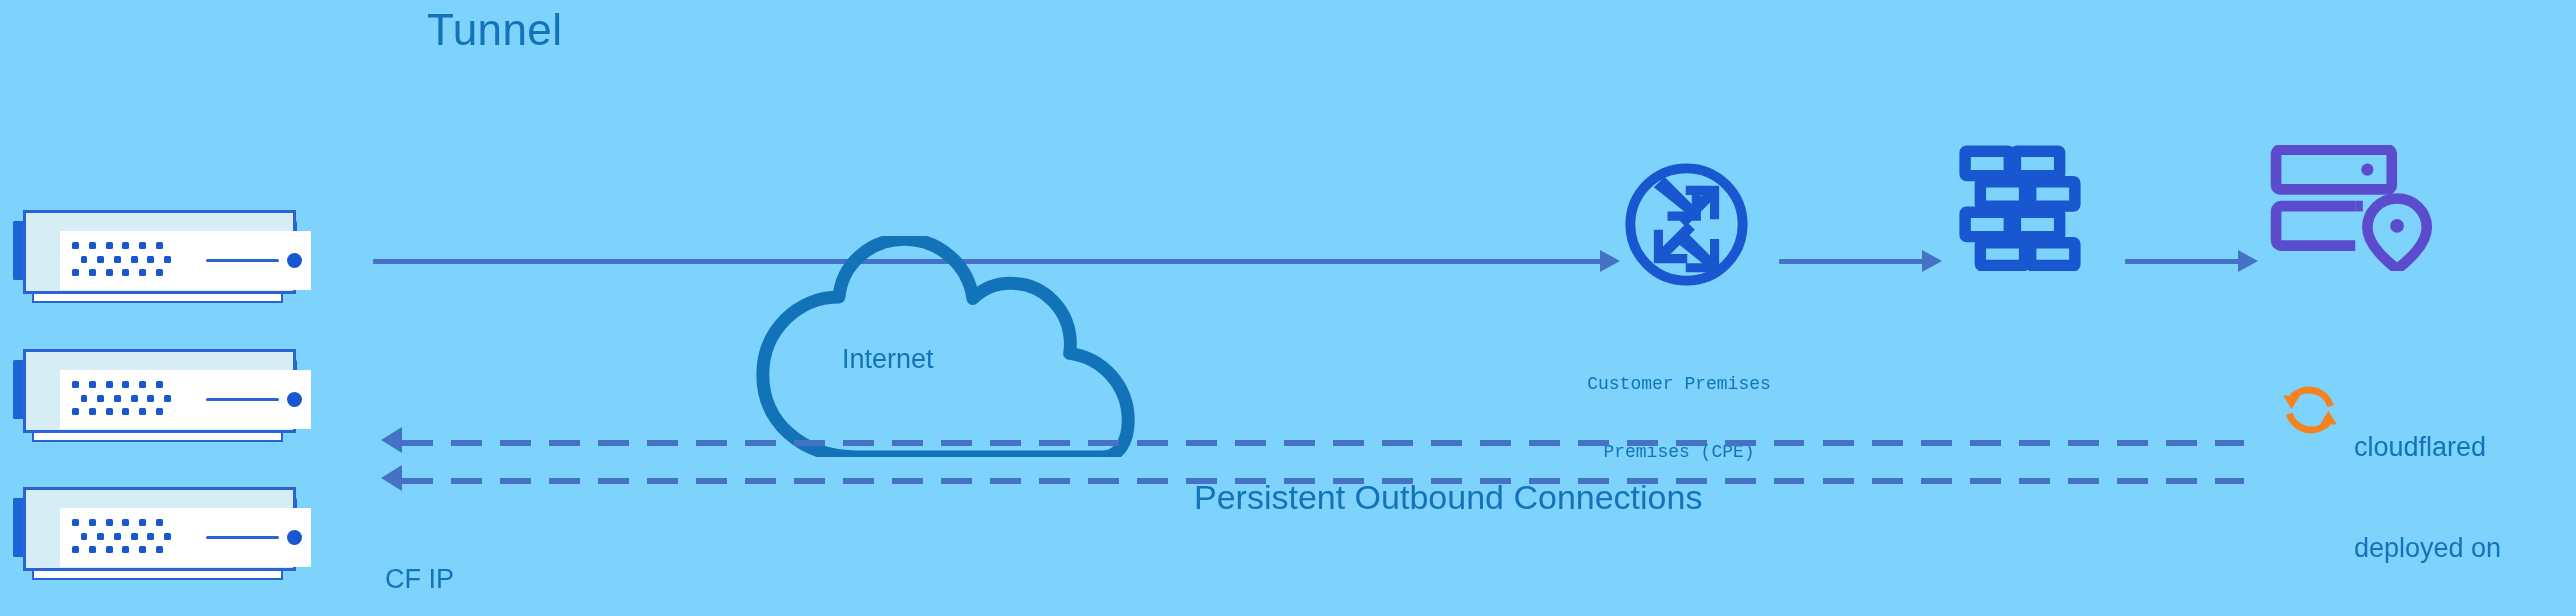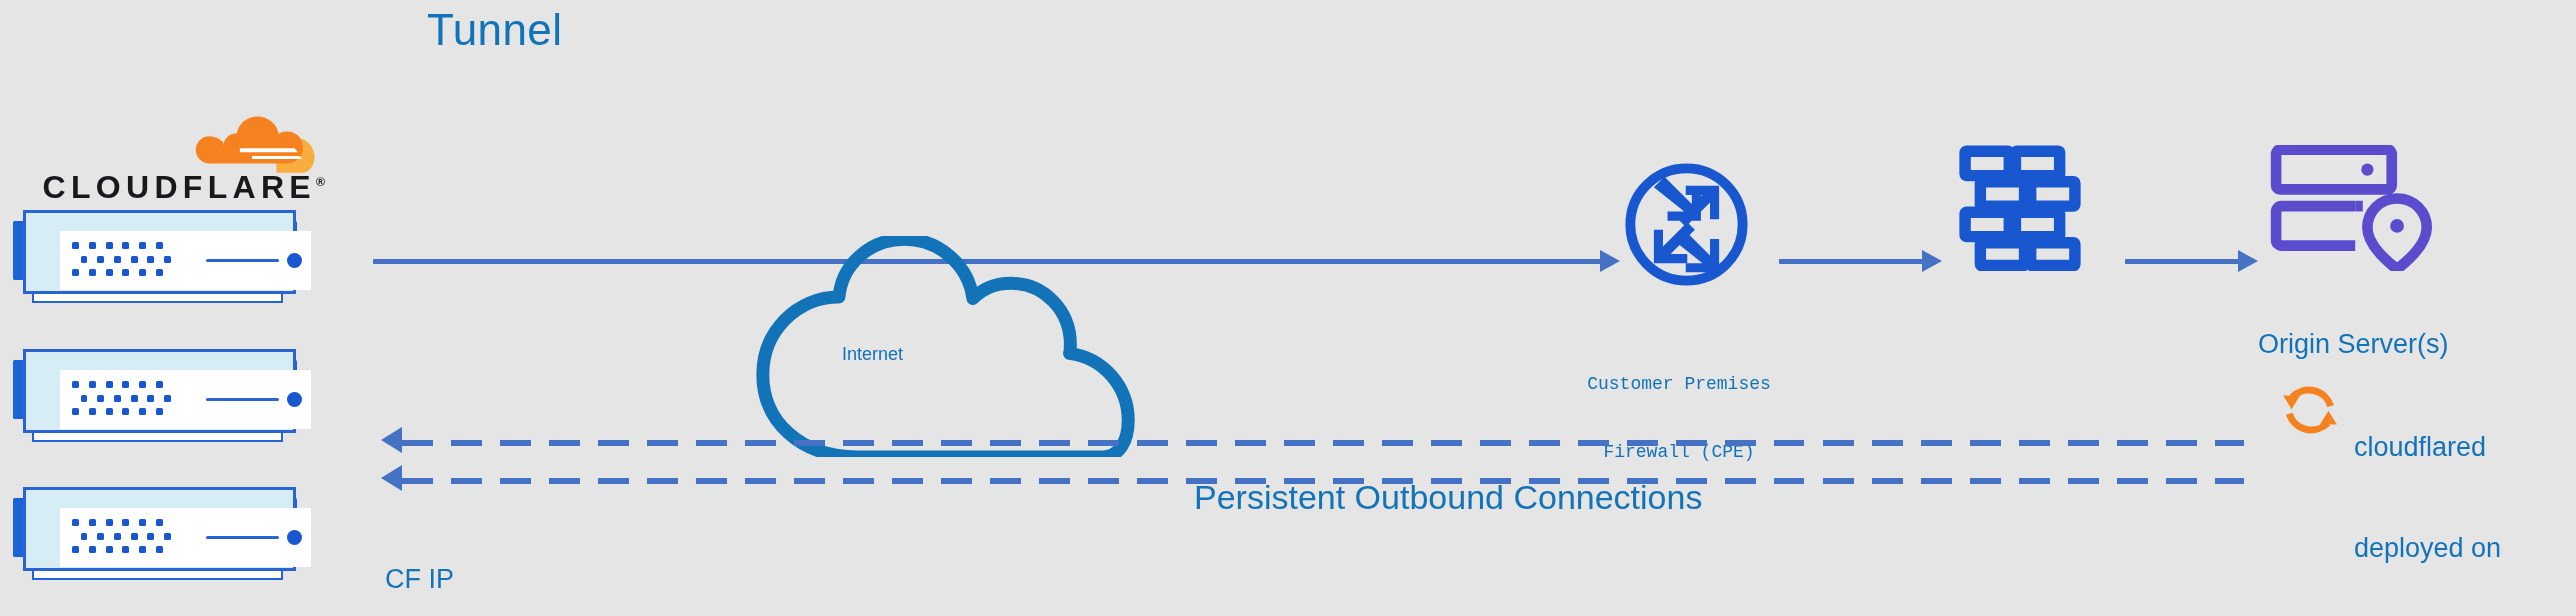--- a/index.html
+++ b/index.html
@@ -7,21 +7,21 @@
     padding: 0;
     background: #ffffff;
   }
   body {
     font-family: "Liberation Sans", sans-serif;
   }
   #stage {
     position: relative;
     width: 2576px;
     height: 617px;
-    background: #e5e5e5;
+    background: #7dd3fc;
     overflow: hidden;
   }
   .abs { position: absolute; }
 
   
   #diagram-title {
     left: 427px;
     top: 1.5px;
     font-size: 44px;
     color: #1273b8;
@@ -149,21 +149,21 @@
   
   .label {
     color: #1273b8;
     font-size: 26px;
     line-height: 1.25;
     white-space: pre;
   }
   .label.center { text-align: center; }
 
   #label-request-to-origin { left: 421px; top: 209px; font-size: 27px; }
-  #label-internet         { left: 842px; top: 343px; font-size: 18px; }
+  #label-internet         { left: 842px; top: 343px; font-size: 27px; }
   #label-cpe              { left: 1504px; top: 328px; width: 350px; font-size: 18px; font-family: Liberation Mono, monospace; }
   #label-firewall         { left: 1912px; top: 328px; width: 328px; font-size: 27px; }
   #label-origin-server    { left: 2258px; top: 328px; width: 305px; font-size: 27px; }
   #label-cloudflared      { left: 2354px; top: 363px; width: 213px; font-size: 27px; }
   #label-persistent       { left: 1194px; top: 476px; font-size: 34px; }
   #label-cf-ip            { left: 385px; top: 495px; font-size: 27px; }
 
   
   #icon-cpe      { left: 1622px; top: 160px; width: 129px; height: 129px; }
   #icon-firewall { left: 1959px; top: 145px; width: 122px; height: 126px; }
@@ -171,33 +171,20 @@
   #icon-cloudflared { left: 2277px; top: 377px; width: 66px; height: 66px; }
   #icon-internet-cloud { left: 708px; top: 236px; width: 472px; height: 221px; }
 </style>
 </head>
 <body>
 
 <div id="stage">
 
   <div class="abs label" id="diagram-title">Tunnel</div>
 
-  <div class="abs" id="cf-logo-wrap">
-    <div id="cf-logo-mark">
-      <svg viewBox="0 0 180 90" width="137" height="69" xmlns="http://www.w3.org/2000/svg">
-        <path d="M152 40 C168 40 178 52 178 66 C178 76 172 86 160 86 L128 86 L128 40 Z" fill="#faad3f"></path>
-        <path d="M58 52 C58 42 66 34 76 34 C78 22 89 12 103 12 C117 12 129 22 131 35
-                 C134 33 138 32 142 32 C154 32 163 41 163 53 C163 65 154 74 142 74
-                 L40 74 C30 74 22 66 22 56 C22 46 30 38 40 38 C47 38 53 41 58 46 Z" fill="#f6821f"></path>
-        <path d="M80 54 L152 54 L156 59 L80 59 Z" fill="#ffffff"></path>
-        <path d="M96 64 L158 64 L162 68 L96 68 Z" fill="#ffffff"></path>
-      </svg>
-    </div>
-    <div id="cf-wordmark"><span>CLOUDFLARE</span><span class="reg">®</span></div>
-  </div>
 
   <div class="abs server-unit" style="left:0px; top:204px;">
     <div class="srv-shadow"></div>
     <div class="srv-ear left"></div>
     <div class="srv-ear right"></div>
     <div class="srv-frame">
       <div class="srv-face">
         <div class="srv-dots">
           <i style="left:0px;top:0px"></i>
             <i style="left:17px;top:0px"></i>
@@ -324,21 +311,21 @@
         <path d="M42 136 L42 92 L54 92 L54 114 L86 82 L96 92 L64 124 L86 124 L86 136 Z"></path>
       </g>
 
       <g fill="#1857d0">
         <path d="M128 134 L114 148 L78 112 L78 134 L66 134 L66 90 L110 90 L110 102 L88 102 Z" transform="rotate(180 97 119)"></path>
       </g>
     </svg>
   </div>
   <div class="abs label center" id="label-cpe">
     <div>Customer Premises</div>
-    <div>Firewall (CPE)</div>
+    <div>Premises (CPE)</div>
   </div>
 
   <div class="abs solid-line" style="left:1779px; top:259px; width:145px;"></div>
   <div class="abs arrow-head-right" style="left:1922px; top:250px;"></div>
 
   <div class="abs" id="icon-firewall">
     <svg viewBox="0 0 160 165" width="122" height="126" xmlns="http://www.w3.org/2000/svg">
       <g fill="none" stroke="#1857d0" stroke-width="15" stroke-linejoin="round">
         <rect x="8" y="8" width="58" height="32" rx="2"></rect>
         <rect x="74" y="8" width="58" height="32" rx="2"></rect>
@@ -362,21 +349,20 @@
       <circle cx="128" cy="32" r="8" fill="#5b4ccd"></circle>
 
       <path d="M112 80 L15 80 A7 7 0 0 0 8 87 L8 125 A7 7 0 0 0 15 132 L112 132" fill="none" stroke="#5b4ccd" stroke-width="14" stroke-linecap="butt"></path>
       <path d="M112 80 L122 80" fill="none" stroke="#5b4ccd" stroke-width="14"></path>
 
       <path d="M167 70 C189 70 206 87 206 108 C206 130 181 152 167 163
                C153 152 128 130 128 108 C128 87 145 70 167 70 Z" fill="none" stroke="#5b4ccd" stroke-width="14" stroke-linejoin="round"></path>
       <circle cx="167" cy="106" r="9" fill="#5b4ccd"></circle>
     </svg>
   </div>
-  <div class="abs label" id="label-origin-server">Origin Server(s)</div>
 
   <div class="abs" id="icon-cloudflared">
     <svg viewBox="0 0 86 86" width="66" height="66" xmlns="http://www.w3.org/2000/svg">
       <path d="M20 26 A30 30 0 0 1 70 38" fill="none" stroke="#f6821f" stroke-width="9" stroke-linecap="butt"></path>
       <path d="M66 60 A30 30 0 0 1 16 48" fill="none" stroke="#f6821f" stroke-width="9" stroke-linecap="butt"></path>
       <path d="M8 24 L30 24 L19 42 Z" fill="#f6821f"></path>
       <path d="M78 62 L56 62 L67 44 Z" fill="#f6821f"></path>
     </svg>
   </div>
   <div class="abs label" id="label-cloudflared">

